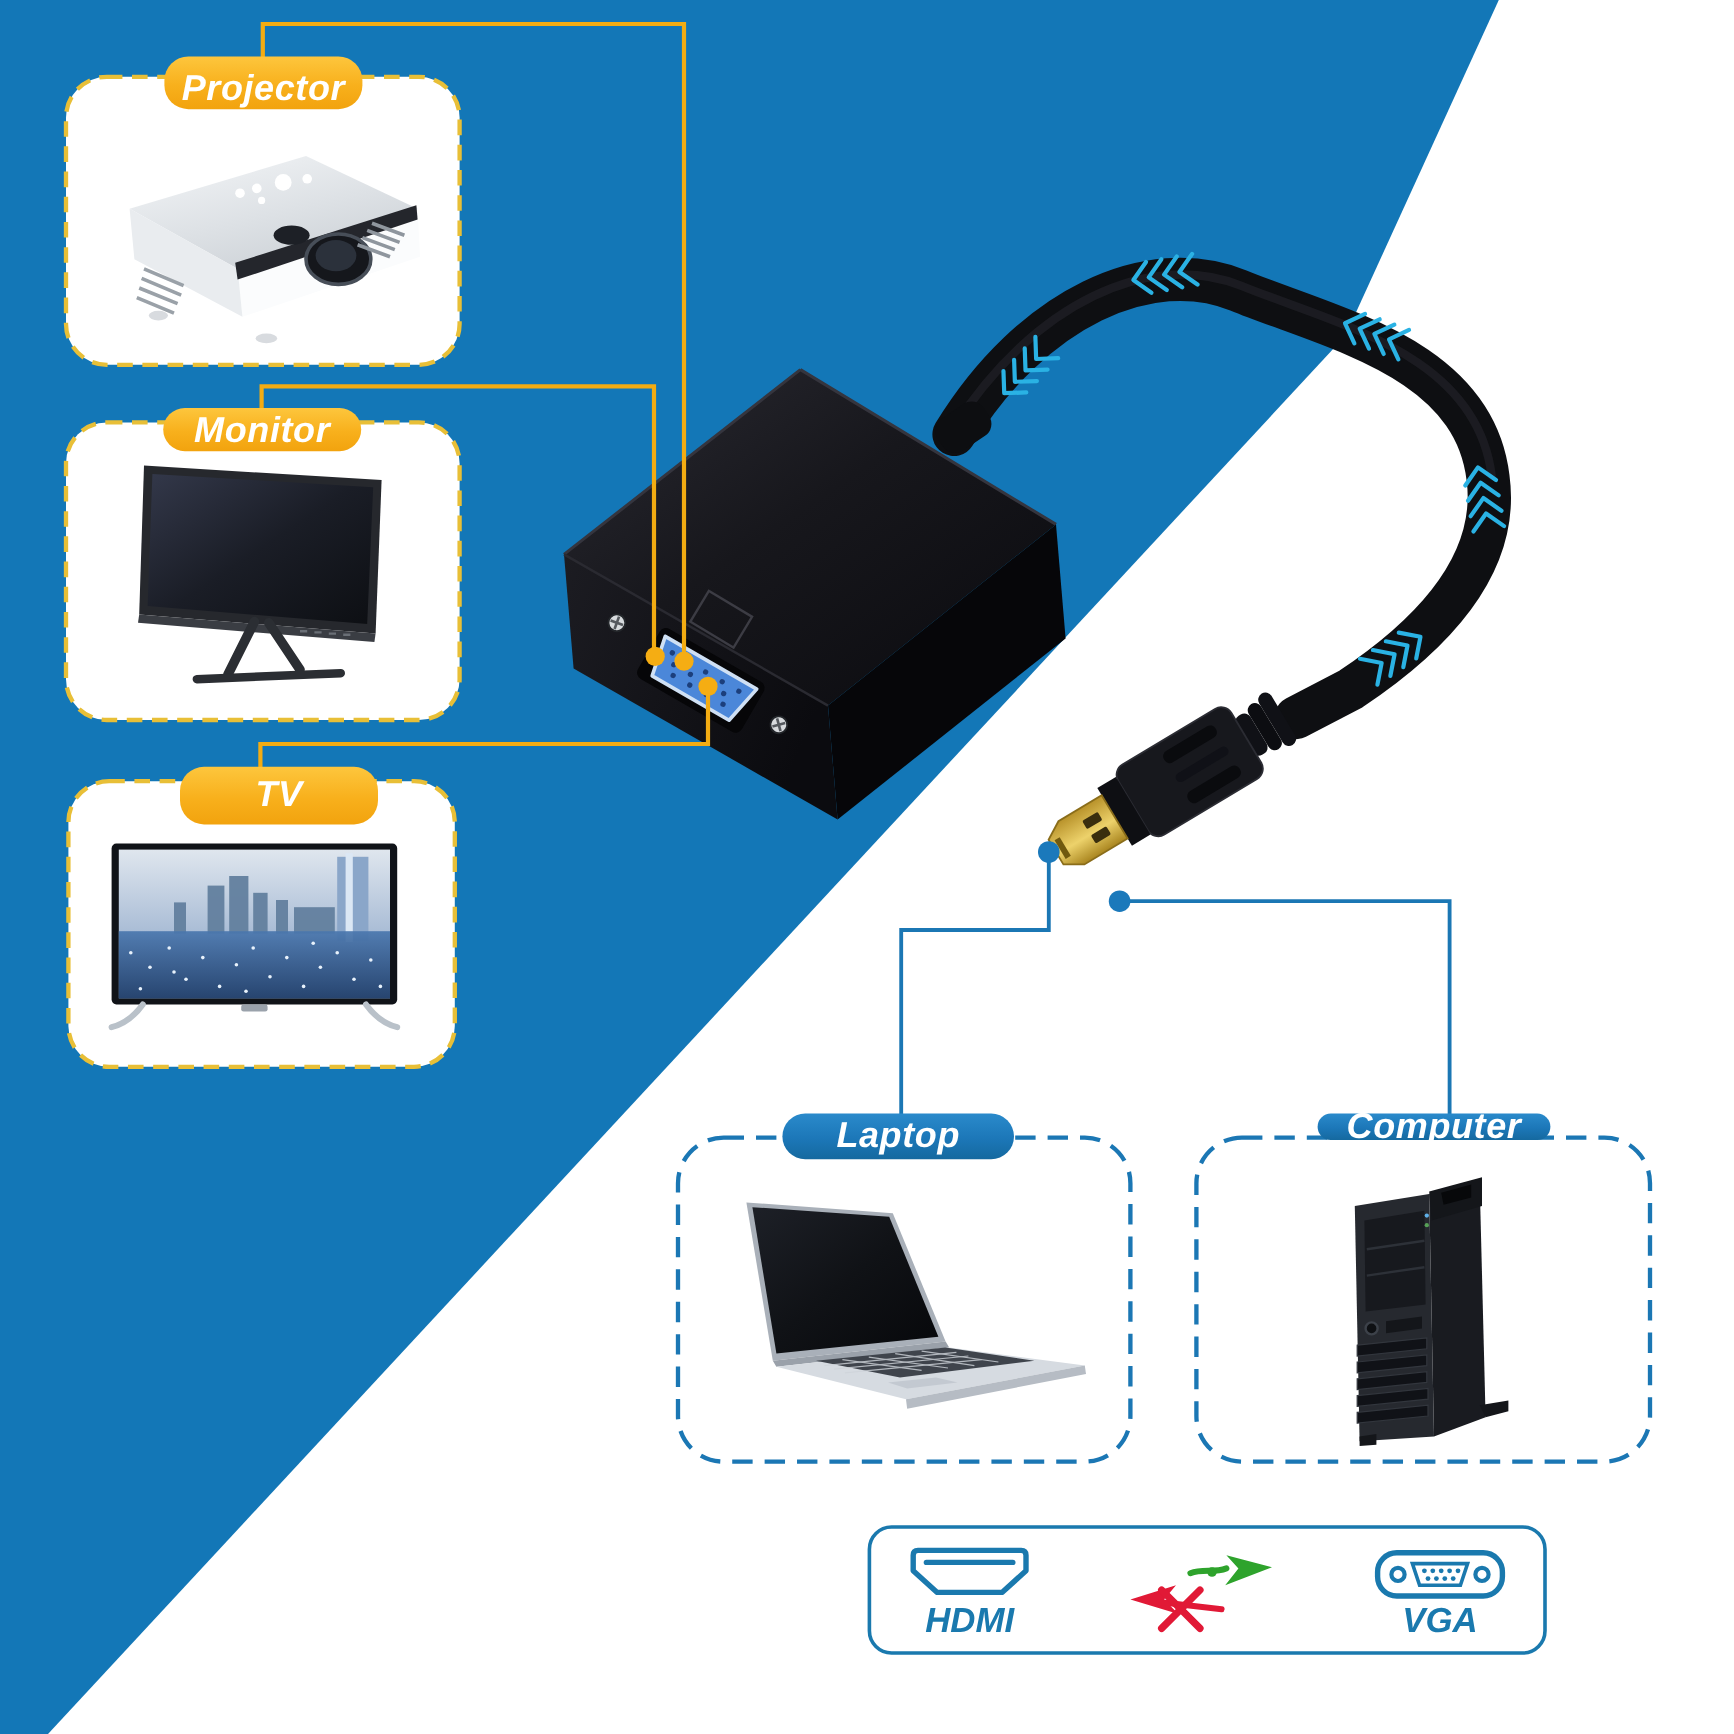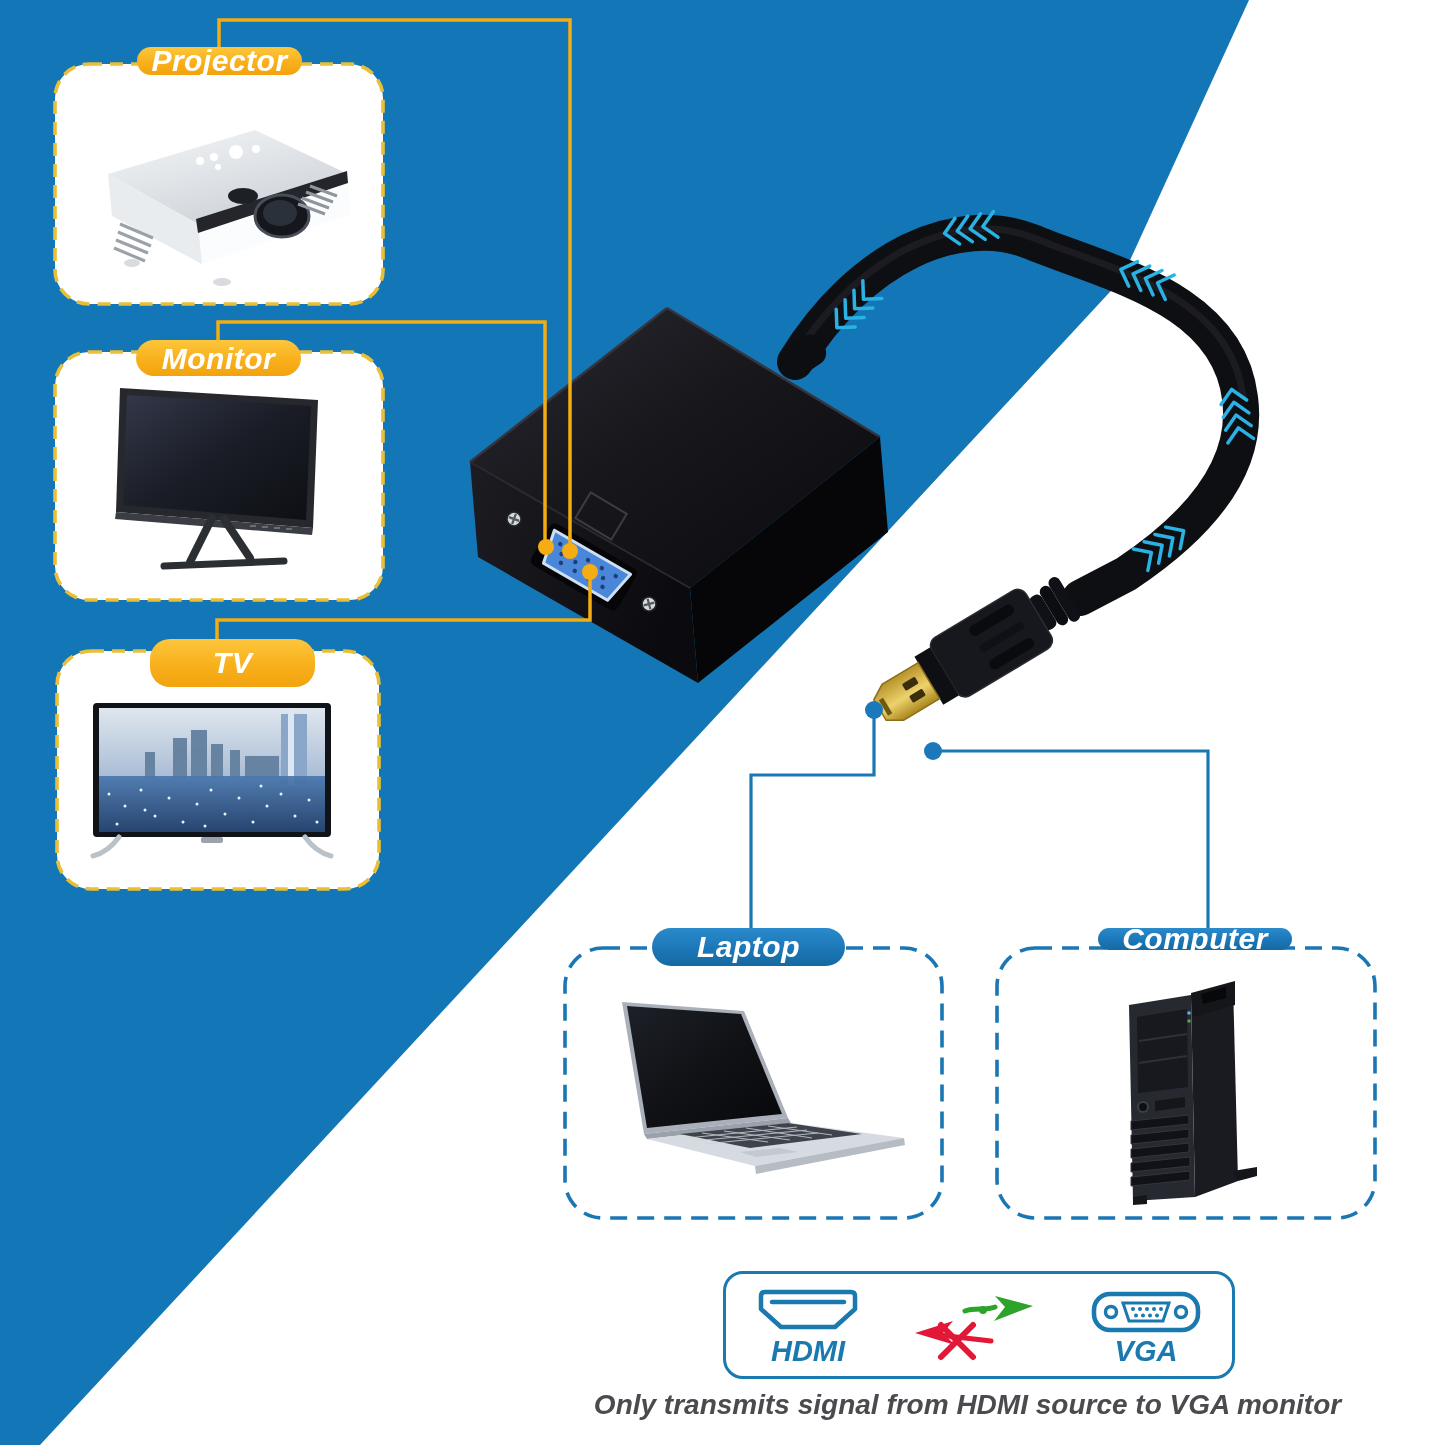--- a/index.html
+++ b/index.html
@@ -10,21 +10,21 @@
   #bg-svg{position:absolute;left:0;top:0;z-index:0;}
   .pill{
     position:absolute;z-index:3;display:flex;align-items:center;justify-content:center;
     color:#fff;font-style:italic;font-weight:700;font-size:30px;letter-spacing:.5px;
     border-radius:20px;
   }
   .pill-yellow{background:linear-gradient(180deg,#fdc63d 0%,#f8b01c 55%,#f2a30e 100%);}
   .pill-blue{background:linear-gradient(180deg,#2a8acb 0%,#1c77b8 55%,#15699f 100%);}
   .device{position:absolute;z-index:2;}
   #bottom-card{
-    position:absolute;left:723px;top:1271px;width:512px;height:108px;z-index:3;
+    position:absolute;left:723px;top:1271px;width:566px;height:108px;z-index:3;
     background:#fff;border:3px solid #1a79ae;border-radius:20px;box-sizing:border-box;
     display:flex;align-items:center;justify-content:space-between;padding:6px 30px 2px 30px;
   }
   .port-block{display:flex;flex-direction:column;align-items:center;gap:0px;}
   .port-label{color:#1a79ae;font-style:italic;font-weight:700;font-size:29px;margin-top:-2px;}
   #arrows-block{position:relative;width:128px;height:84px;}
   #green-arrow{position:absolute;right:0;top:6px;}
   #red-arrow{position:absolute;left:0;top:34px;}
   #caption{
     position:absolute;left:500px;top:1389px;width:935px;z-index:3;text-align:center;
@@ -149,21 +149,21 @@
     <g fill="none" stroke="#1b77b4" stroke-width="3.2">
       <path d="M874,712 L874,775 L751,775 L751,946"></path>
       <path d="M933,751 L1208,751 L1208,946"></path>
     </g>
     <g fill="#1b79bb">
       <circle cx="874" cy="710" r="9"></circle>
       <circle cx="933" cy="751" r="9"></circle>
     </g>
   </svg>
 
-  <div class="pill pill-yellow" style="left:137px;top:47px;width:165px;height:28px;">
+  <div class="pill pill-yellow" style="left:137px;top:47px;width:165px;height:44px;align-items:flex-end;">
     <span>Projector</span>
   </div>
   <div class="pill pill-yellow" style="left:136px;top:340px;width:165px;height:36px;align-items:flex-end;">
     <span>Monitor</span>
   </div>
   <div class="pill pill-yellow" style="left:150px;top:639px;width:165px;height:48px;">
     <span>TV</span>
   </div>
   <div class="pill pill-blue" style="left:652px;top:928px;width:193px;height:38px;justify-content:center;">
     <span>Laptop</span>
@@ -351,15 +351,14 @@
           <circle cx="46" cy="28.5" r="2"></circle>
             <circle cx="53" cy="28.5" r="2"></circle>
             <circle cx="60" cy="28.5" r="2"></circle>
             <circle cx="67" cy="28.5" r="2"></circle>
         </g>
       </svg>
       <div class="port-label">VGA</div>
     </div>
   </div>
 
-  <div id="caption">Only transmits signal from HDMI source to VGA monitor</div>
 
 </div>
 
 </body></html>

